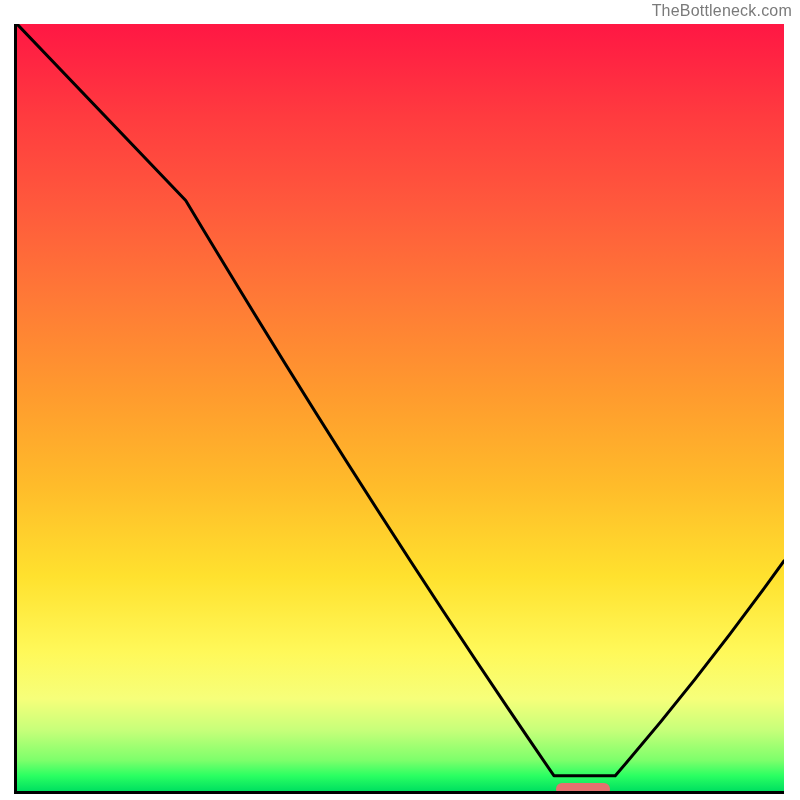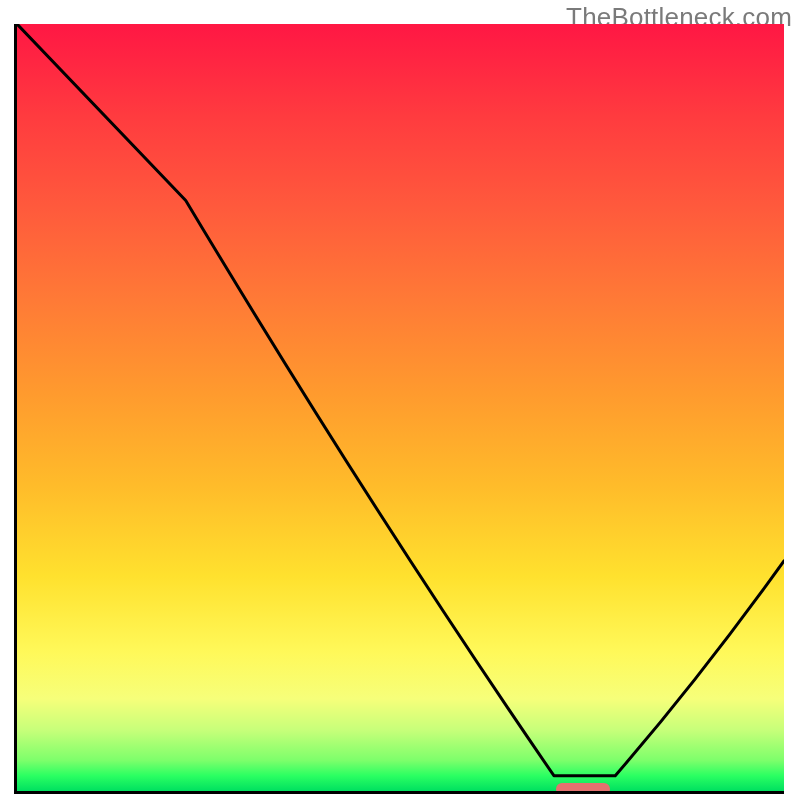--- a/index.html
+++ b/index.html
@@ -12,21 +12,21 @@
   .outer {
     position: relative;
     width: 800px;
     height: 800px;
   }
   .watermark {
     position: absolute;
     top: 2px;
     right: 8px;
     font-family: Arial, Helvetica, sans-serif;
-    font-size: 26px;
+    font-size: 16px;
     color: #7a7a7a;
     letter-spacing: 0.2px;
   }
   .plot-frame {
     position: absolute;
     left: 14px;
     top: 24px;
     width: 770px;
     height: 770px;
     border-left: 3px solid #000;

